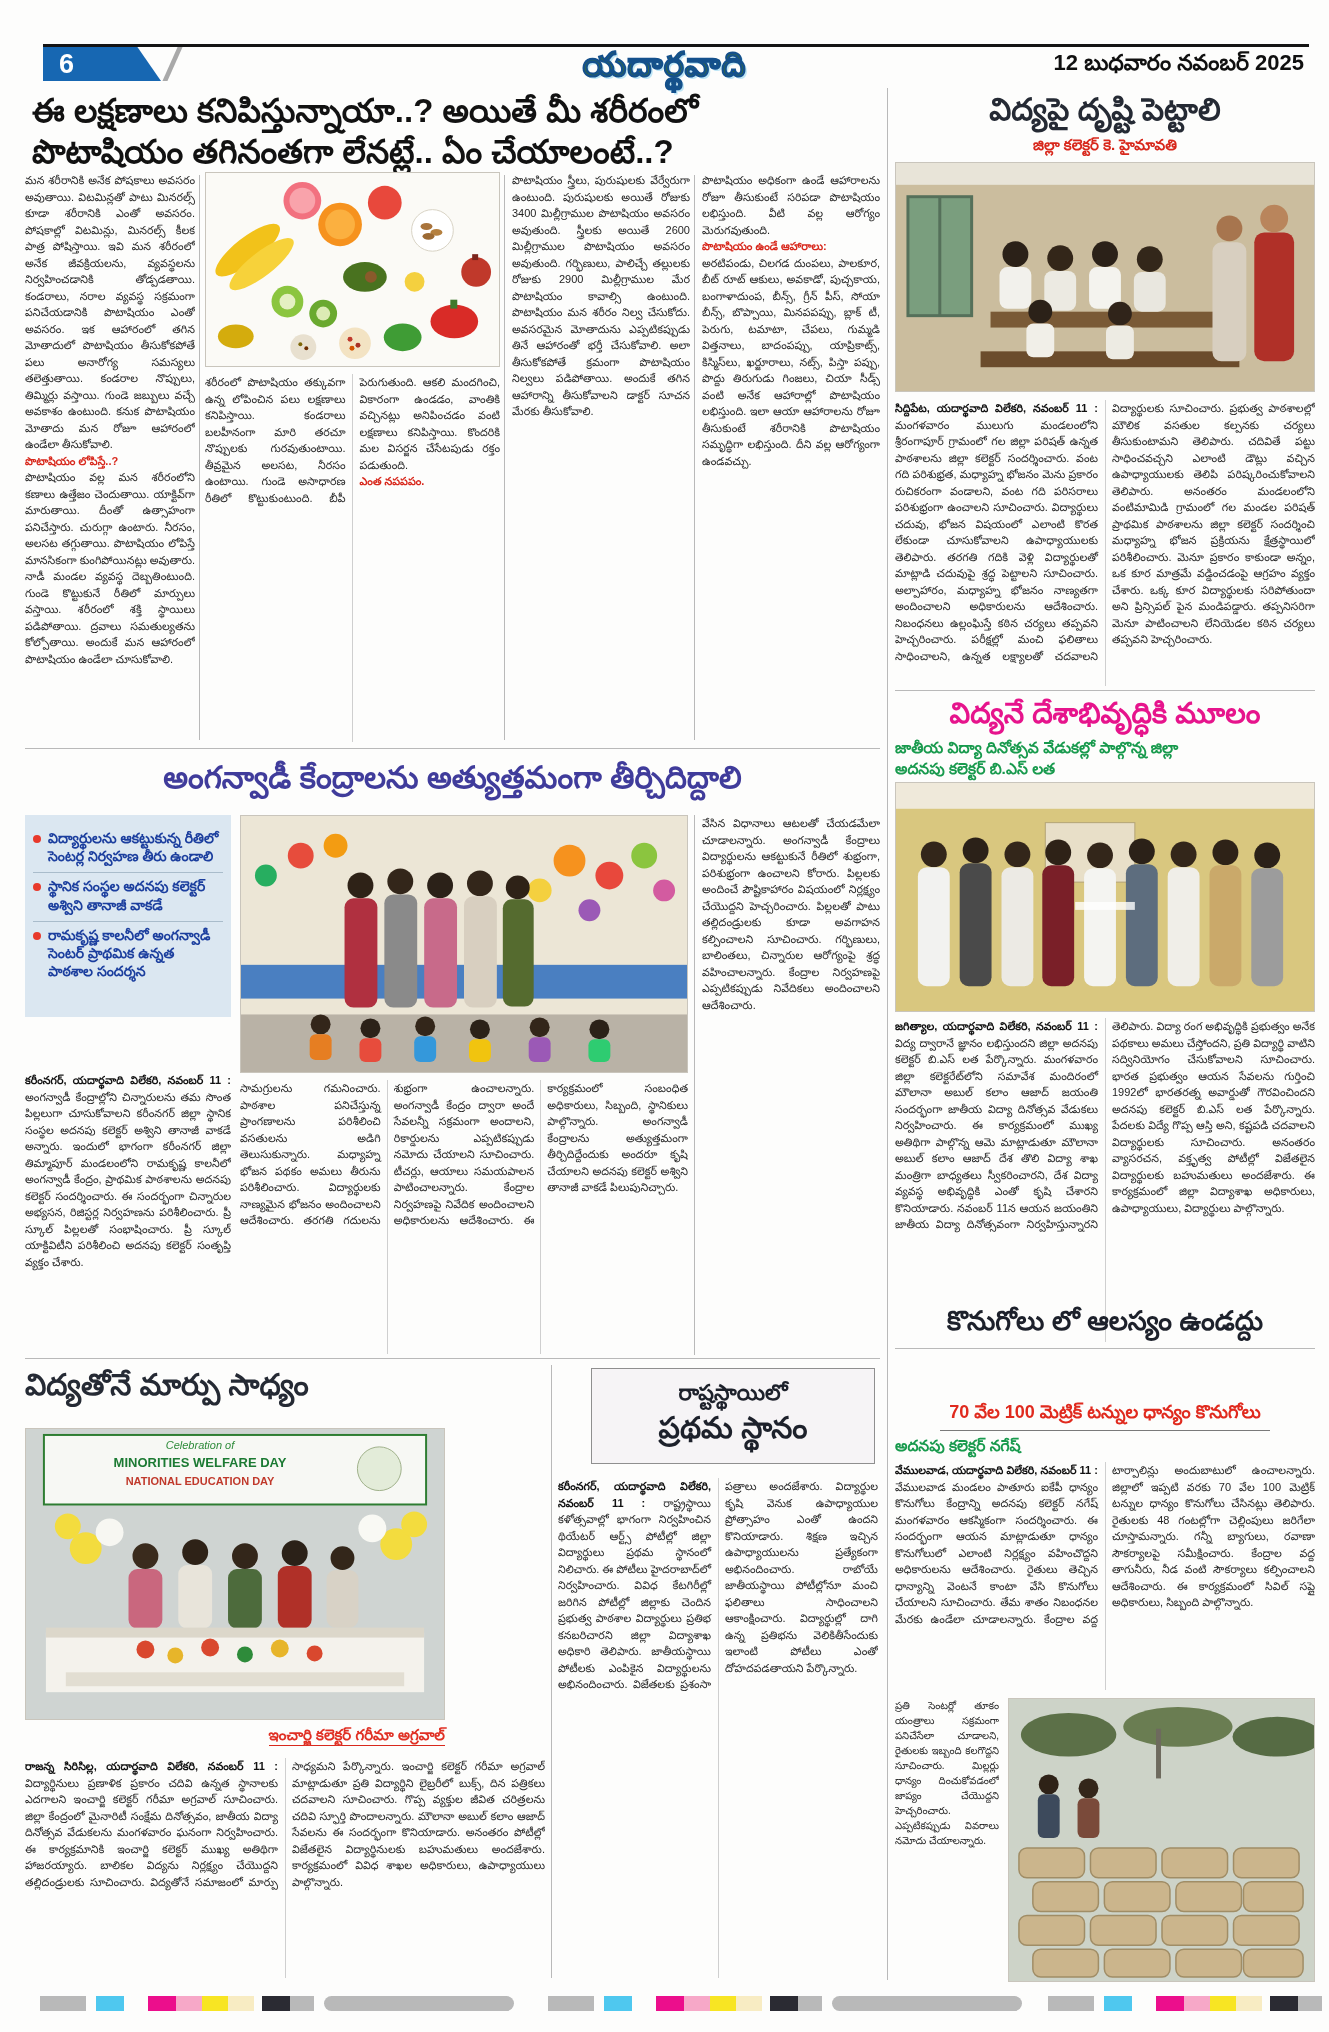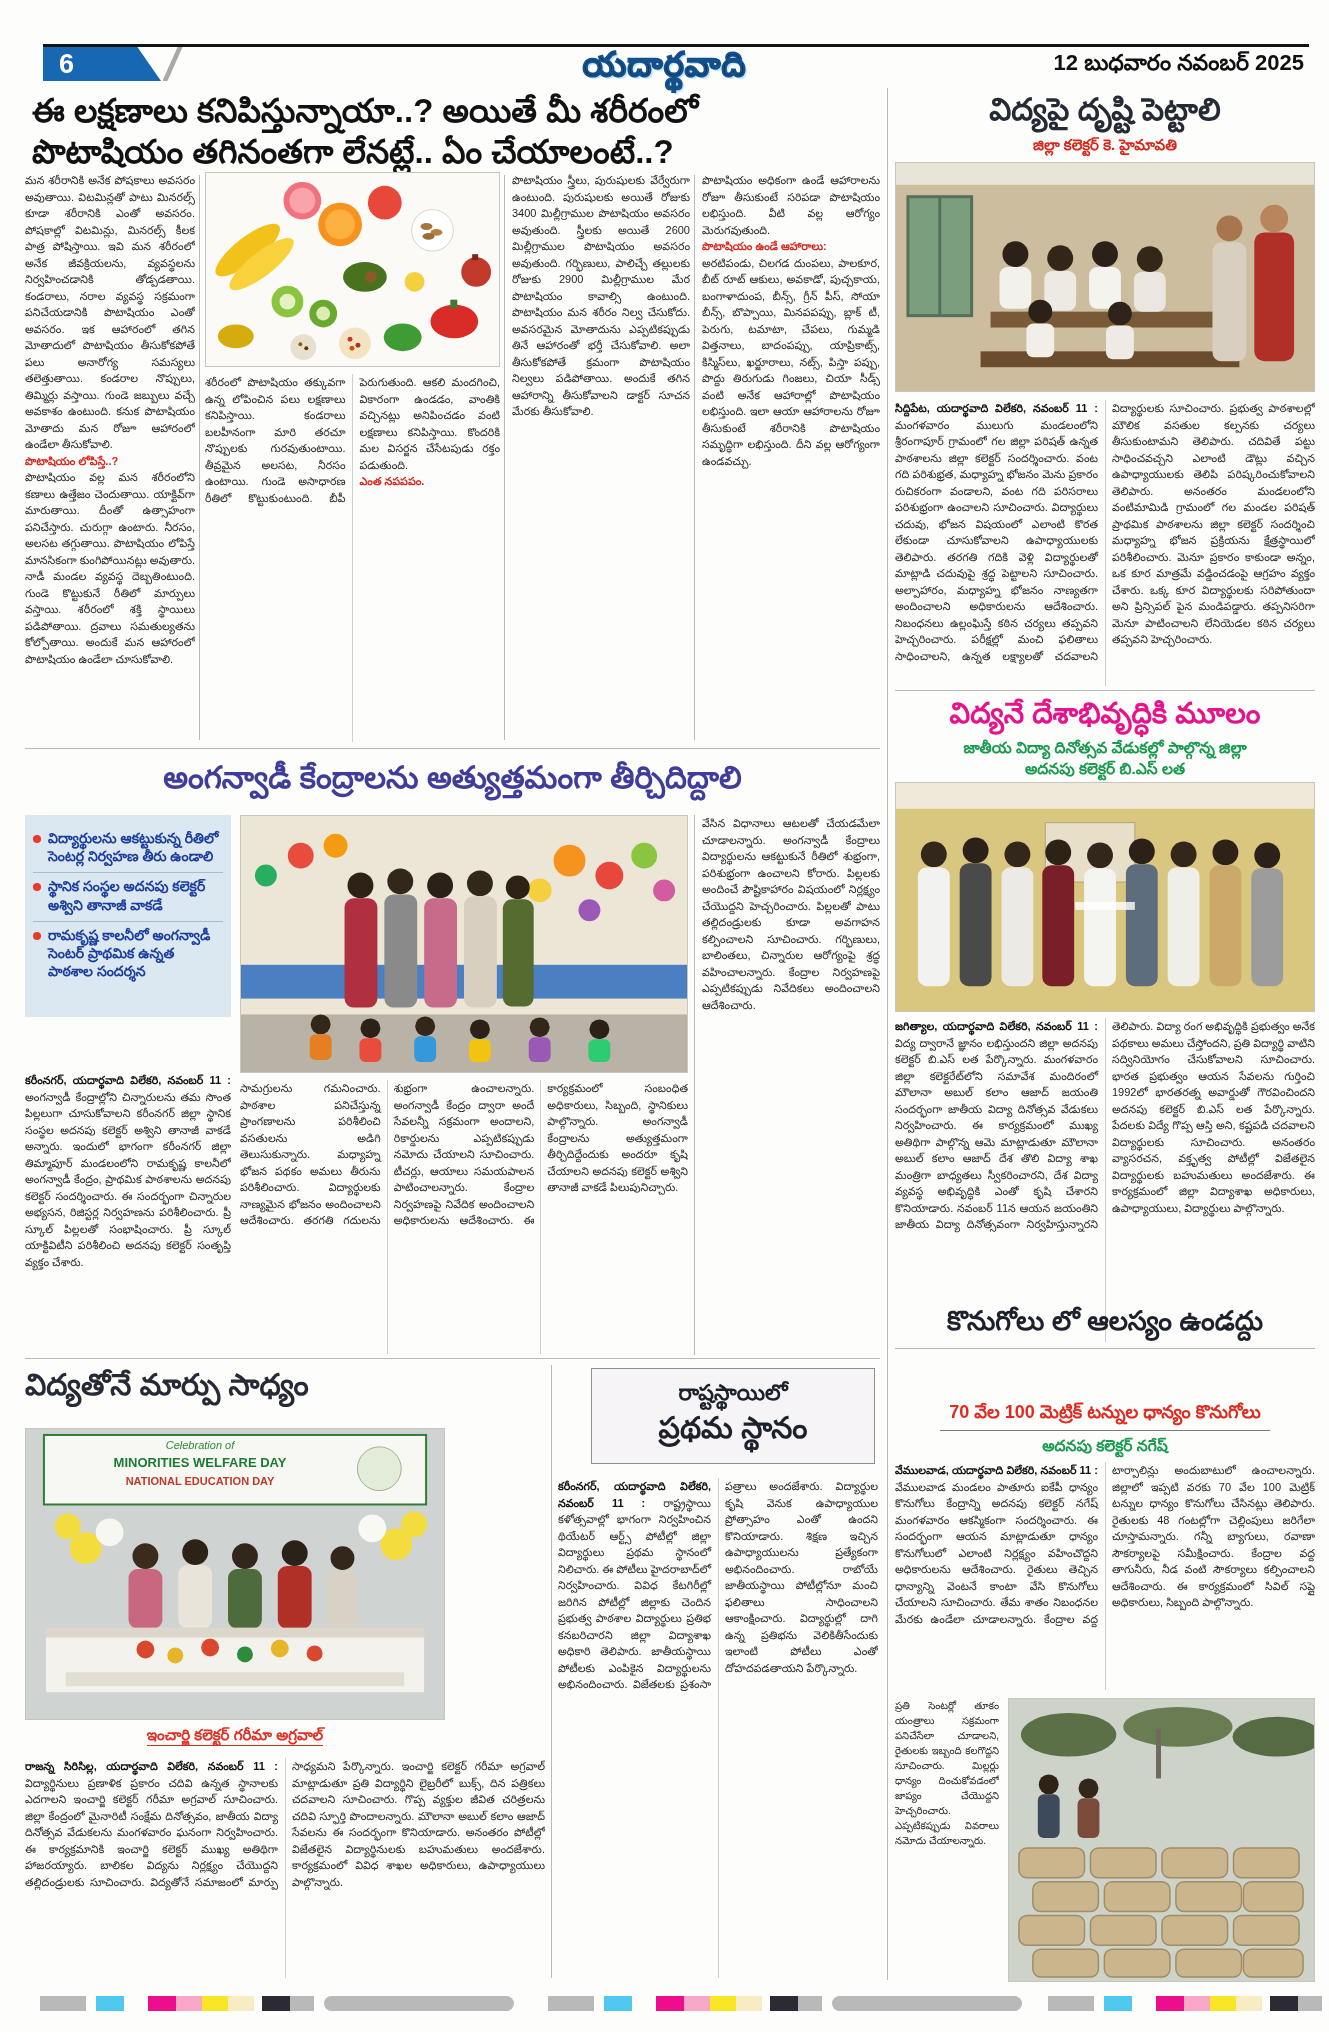--- a/index.html
+++ b/index.html
@@ -17,45 +17,45 @@
 .hline{position:absolute;height:1px;background:#b9b9b9}
 .photo{position:absolute;overflow:hidden;background:#e7e3da;border:1px solid #c9c5bc}
 .photo svg{display:block;width:100%;height:100%}
 
 .top-rule{position:absolute;left:43px;top:44px;width:1266px;height:3px;background:#141414}
 .pagenum{position:absolute;left:43px;top:47px;width:118px;height:34px;background:#1767b2;
          color:#fff;font-size:27px;font-weight:bold;line-height:34px;padding-left:16px;
          clip-path:polygon(0 0,80% 0,100% 100%,0 100%)}
 .pagenum-slash{position:absolute;left:170px;top:47px;width:5px;height:34px;background:#a9a9a9;transform:skewX(-24deg)}
 .masthead{position:absolute;left:50%;top:45px;transform:translateX(-50%);
-          font-size:34px;font-weight:800;color:#0f172a;letter-spacing:1px;
+          font-size:34px;font-weight:800;color:#4d7c0f;letter-spacing:1px;
           -webkit-text-stroke:1.3px #14508c;text-shadow:2px 2px 0 #bfe6f6}
 .pagedate{position:absolute;right:25px;top:50px;font-size:22px;font-weight:bold;color:#101010}
 
 .h-main{position:absolute;left:32px;top:90px;width:850px;font-size:33px;line-height:41px;
         font-weight:800;color:#121212}
 .h-navy{font-weight:800;color:#252a34;text-align:center}
 .h-pink{font-weight:800;color:#e6148c;text-align:center}
 .h-indigo{position:absolute;left:25px;top:760px;width:855px;font-size:31px;font-weight:800;
           color:#403c9b;text-align:center}
 .byline-red{font-weight:bold;color:#d8281c;text-align:center;font-size:15px}
-.byline-green{font-weight:bold;color:#189a4d;text-align:center;font-size:15.5px;line-height:1.35}
+.byline-green{font-weight:bold;color:#189a4d;text-align:left;font-size:15.5px;line-height:1.35}
 
 .bulletbox{position:absolute;left:25px;top:815px;width:206px;height:202px;background:#dbe7f1;
            padding:10px 8px 6px 8px}
 .bullet-item{display:flex;gap:7px;padding:4px 0 7px 0;border-bottom:1px solid #a9bccb}
 .bullet-item:last-child{border-bottom:none}
 .bullet-dot{width:8px;height:8px;border-radius:50%;background:#e8392b;margin-top:6px;flex:0 0 8px}
 .bullet-text{font-size:14px;font-weight:bold;color:#1b3e9e;line-height:1.3}
 
 .statebox{position:absolute;left:591px;top:1368px;width:284px;height:96px;background:#f6f4f6;
           border:1.5px solid #8f8f8f;display:flex;flex-direction:column;align-items:center;justify-content:center}
 .statebox .l1{font-size:22px;font-weight:bold;color:#1d212b}
 .statebox .l2{font-size:30px;font-weight:800;color:#1d212b}
-.caption-red{position:absolute;left:25px;top:1726px;width:420px;text-align:center}
+.caption-red{position:absolute;left:25px;top:1726px;width:420px;text-align:right}
 .caption-red span{font-size:15px;font-weight:bold;color:#e03024;border-bottom:1px solid #d8281c;padding-bottom:2px}
 
 .cbar{position:absolute;top:1996px;height:15px;display:flex;align-items:center}
 .sq{height:15px}
 .cap{height:15px;border-radius:8px;background:#b9b9b9}
 </style>
 </head>
 <body>
 
 <div class="top-rule"></div>

